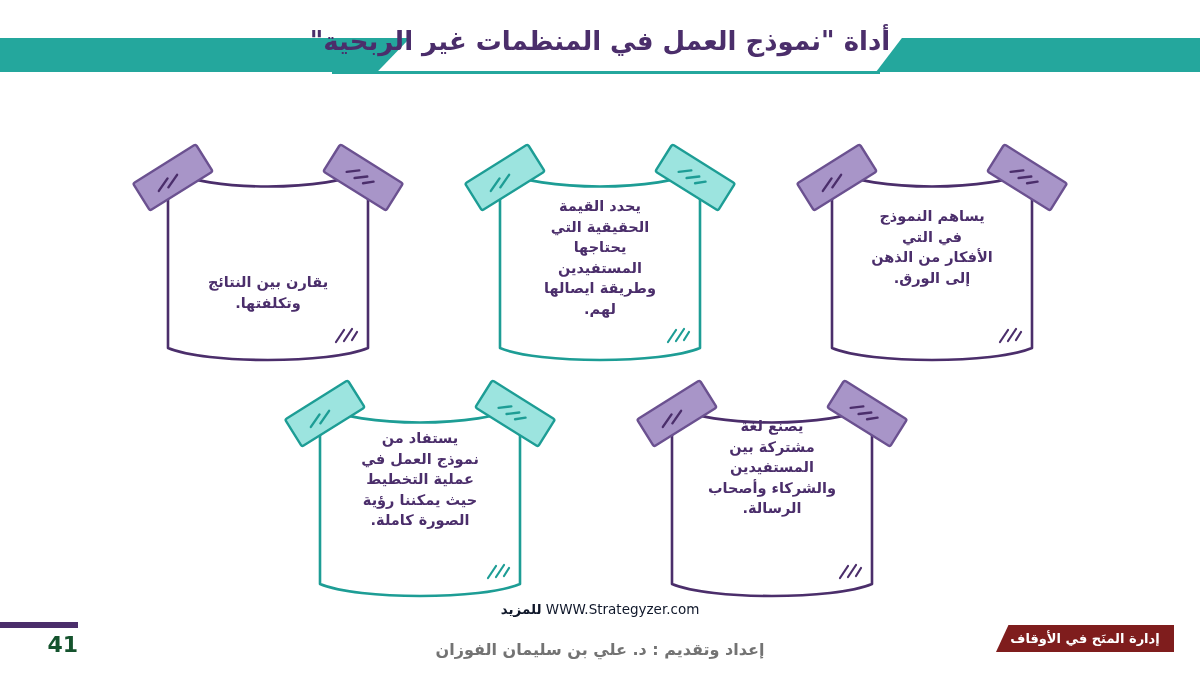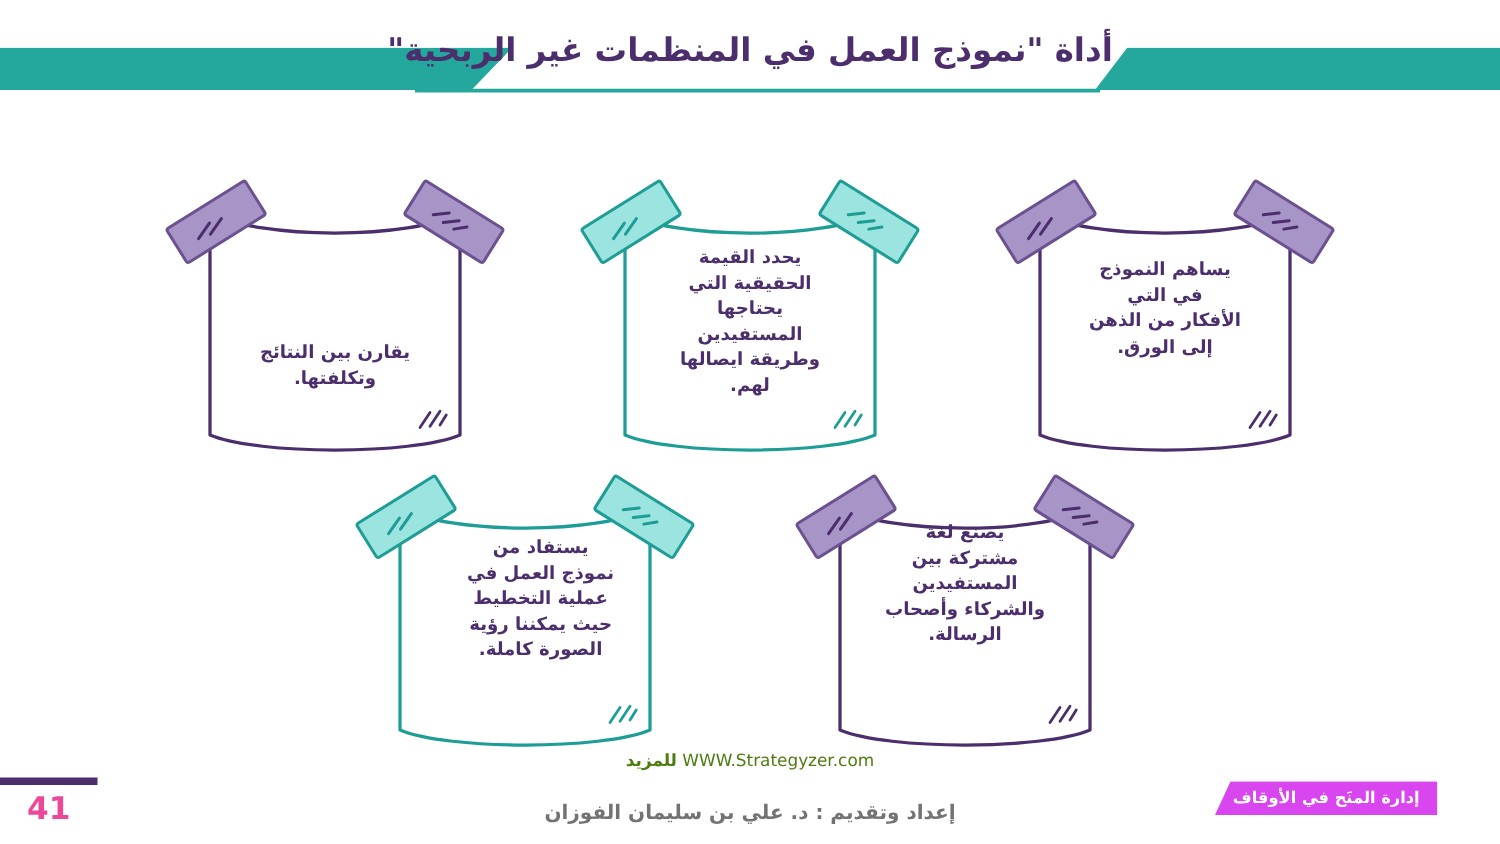--- a/index.html
+++ b/index.html
@@ -49,58 +49,57 @@
     line-height:1.42;
     direction:rtl;
     white-space:pre-line;
   }
 
   
   #card-1{left:168px;top:152px;}
   #card-2{left:500px;top:152px;}
   #card-3{left:832px;top:152px;}
   
-  #card-4{left:320px;top:388px;padding-left:25px;}
+  #card-4{left:320px;top:388px;}
   #card-5{left:672px;top:388px;}
 
   
   #card-1 .card-text{top:72px;margin-top:48px;}
   #card-2 .card-text{top:44px;}
   #card-3 .card-text{top:54px;}
   #card-4 .card-text{top:40px;}
   #card-5 .card-text{top:28px;}
 
   
   #footer{position:absolute;left:0;top:0;width:1200px;height:675px;}
   #footer-link{
     position:absolute;left:400px;top:601px;width:400px;
     text-align:center;
-    color:#4d7c0f;font-size:13.5px;
+    color:#0f172a;font-size:13.5px;
     direction:rtl;
   }
   #footer-link .bold{font-weight:bold;}
   #footer-link .latin{direction:ltr;unicode-bidi:embed;font-weight:normal;}
   #footer-author{
     position:absolute;left:350px;top:640px;width:500px;
     text-align:center;
     color:#737373;font-size:16px;font-weight:bold;
     direction:rtl;
   }
   #page-rule{
     position:absolute;left:0px;top:622px;width:78px;height:6px;
     background:#4B2E6B;
   }
   #page-number{
     position:absolute;left:0px;top:632px;width:78px;
-    text-align:center;
-    color:#ec4899;font-size:25px;font-weight:bold;
+    color:#14532d;font-size:22px;font-weight:bold;
   }
   #org-badge{
-    position:absolute;left:972px;top:625px;width:178px;height:27px;
-    background:#d946ef;
+    position:absolute;left:996px;top:625px;width:178px;height:27px;
+    background:#7f1d1d;
     clip-path:polygon(7% 0,100% 0,100% 100%,0 100%);
   }
   #org-badge-label{
     position:absolute;left:0;top:0;width:178px;height:27px;
     line-height:27px;text-align:center;
     color:#ffffff;font-size:13px;font-weight:bold;
     direction:rtl;
   }
 </style>
 </head>

